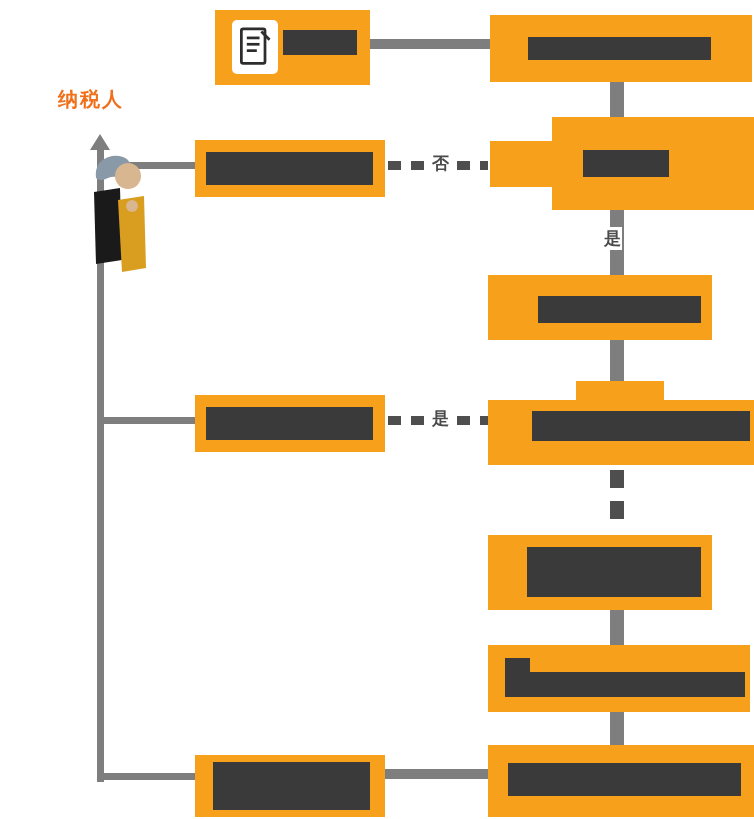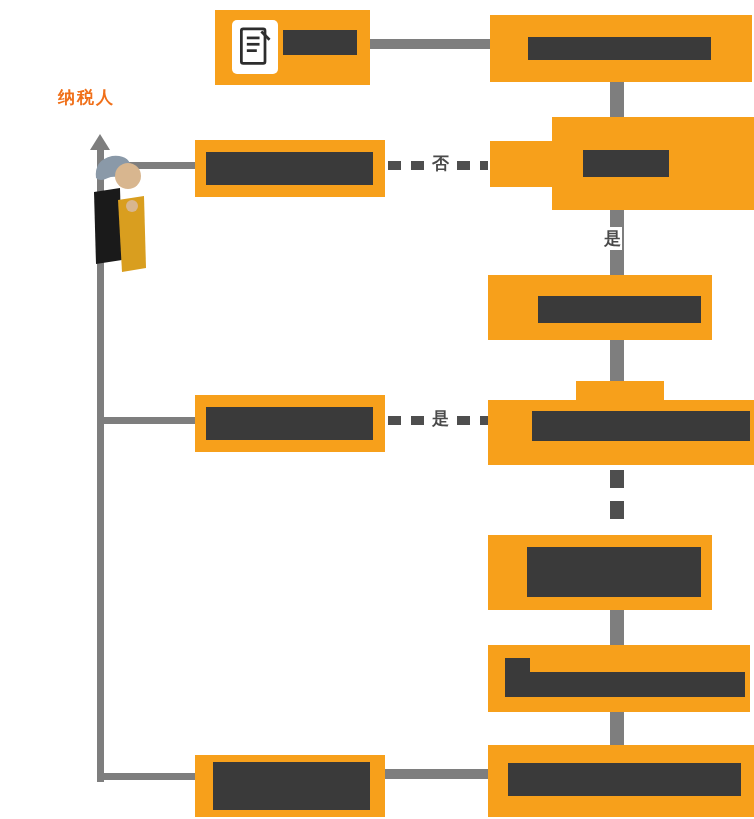--- a/index.html
+++ b/index.html
@@ -28,21 +28,21 @@
   .tri-left { border-top: 9px solid transparent; border-bottom: 9px solid transparent;
               border-right: 14px solid var(--connector, #7e7e7e); }
 
   .branch-label {
     position: absolute; background: #ffffff; color: var(--label_color, #4a4a4a);
     font-size: 17px; font-weight: bold; line-height: 1; padding: 3px 1px; z-index: 3;
   }
   .actor-label {
     position: absolute; left: 58px; top: 86px;
     color: var(--actor_label_color, #f0701a);
-    font-size: 17px; font-weight: bold; letter-spacing: 2px; z-index: 3;
+    font-size: 20px; font-weight: bold; letter-spacing: 2px; z-index: 3;
   }
   .icon-box {
     position: absolute; background: var(--icon_bg, #ffffff); border-radius: 5px;
     display: flex; align-items: center; justify-content: center;
   }
   .person { position: absolute; left: 86px; top: 148px; width: 70px; height: 130px; z-index: 2; }
 </style>
 </head>
 <body>
 

